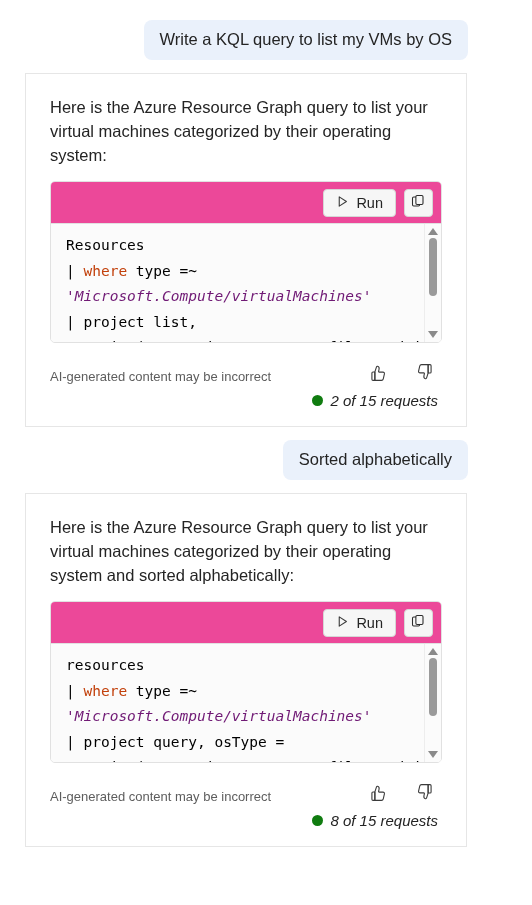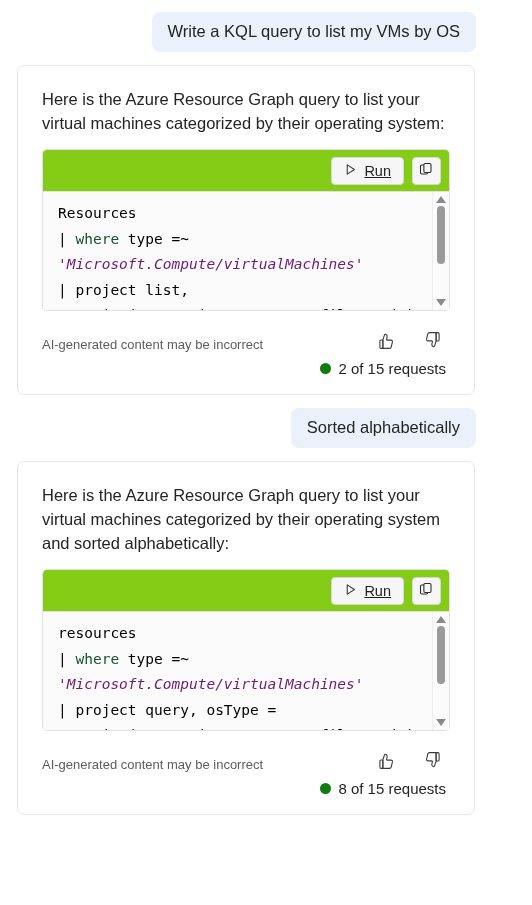--- a/index.html
+++ b/index.html
@@ -10,21 +10,21 @@
   body {
     width: 532px;
     height: 905px;
     font-family: "Liberation Sans", sans-serif;
     color: #201f1e;
     overflow: hidden;
   }
   .chat {
     width: 492px;
     box-sizing: border-box;
-    padding: 4px;
+    padding: 12px;
   }
 
   
   .user-row {
     display: flex;
     justify-content: flex-end;
     padding: 8px 12px 0 12px;
     box-sizing: border-box;
   }
   .user-bubble {
@@ -35,21 +35,21 @@
     line-height: 20px;
     color: #242424;
     max-width: 420px;
     white-space: nowrap;
   }
 
   
   .card {
     margin: 13px 13px 0 13px;
     border: 1px solid #e6e6e6;
-    border-radius: 7px;
+    border-radius: 0;
     background: #ffffff;
     box-sizing: border-box;
     overflow: hidden;
   }
   .card-body {
     padding: 21px 24px 0 24px;
   }
   .answer-text {
     font-size: 16.5px;
     line-height: 24px;
@@ -59,30 +59,29 @@
 
   
   .code-block {
     border: 1px solid #e1e1e1;
     border-radius: 5px;
     overflow: hidden;
     background: #fafafa;
     margin-bottom: 8px;
   }
   .code-header {
-    background: #84cc16;
+    background: #ec4899;
     border-bottom: 1px solid #e1e1e1;
     height: 42px;
     display: flex;
     align-items: center;
     justify-content: flex-end;
     padding: 0 8px;
     box-sizing: border-box;
     gap: 8px;
-    text-decoration: underline;
   }
   .run-btn {
     display: inline-flex;
     align-items: center;
     gap: 7px;
     height: 28px;
     padding: 0 12px;
     border: 1px solid #d6d6d6;
     border-radius: 4px;
     background: #f6f6f6;
@@ -110,21 +109,21 @@
   }
   .code-text {
     margin: 0;
     padding: 9px 0 0 15px;
     font-family: "DejaVu Sans Mono", monospace;
     font-size: 14.5px;
     line-height: 25.5px;
     white-space: pre;
     color: #1a1a1a;
   }
-  .tok-kw   { color: #14532d; }
+  .tok-kw   { color: #c2410c; }
   .tok-str  { color: #701a75; font-style: italic; }
   .tok-plain{ color: #000000; }
 
   
   .cb-scroll {
     position: absolute;
     top: 0; right: 0;
     width: 17px;
     height: 100%;
     background: #fbfbfb;
@@ -199,20 +198,21 @@
   .quota-dot {
     width: 11px;
     height: 11px;
     border-radius: 50%;
     background: #107c10;
     display: inline-block;
   }
   .quota-text {
     font-size: 15px;
     color: #242424;
+    font-style: italic;
   }
 </style>
 </head>
 <body>
 
 <div class="chat">
 
   <div class="user-row">
     <div class="user-bubble">Write a KQL query to list my VMs by OS</div>
   </div>

